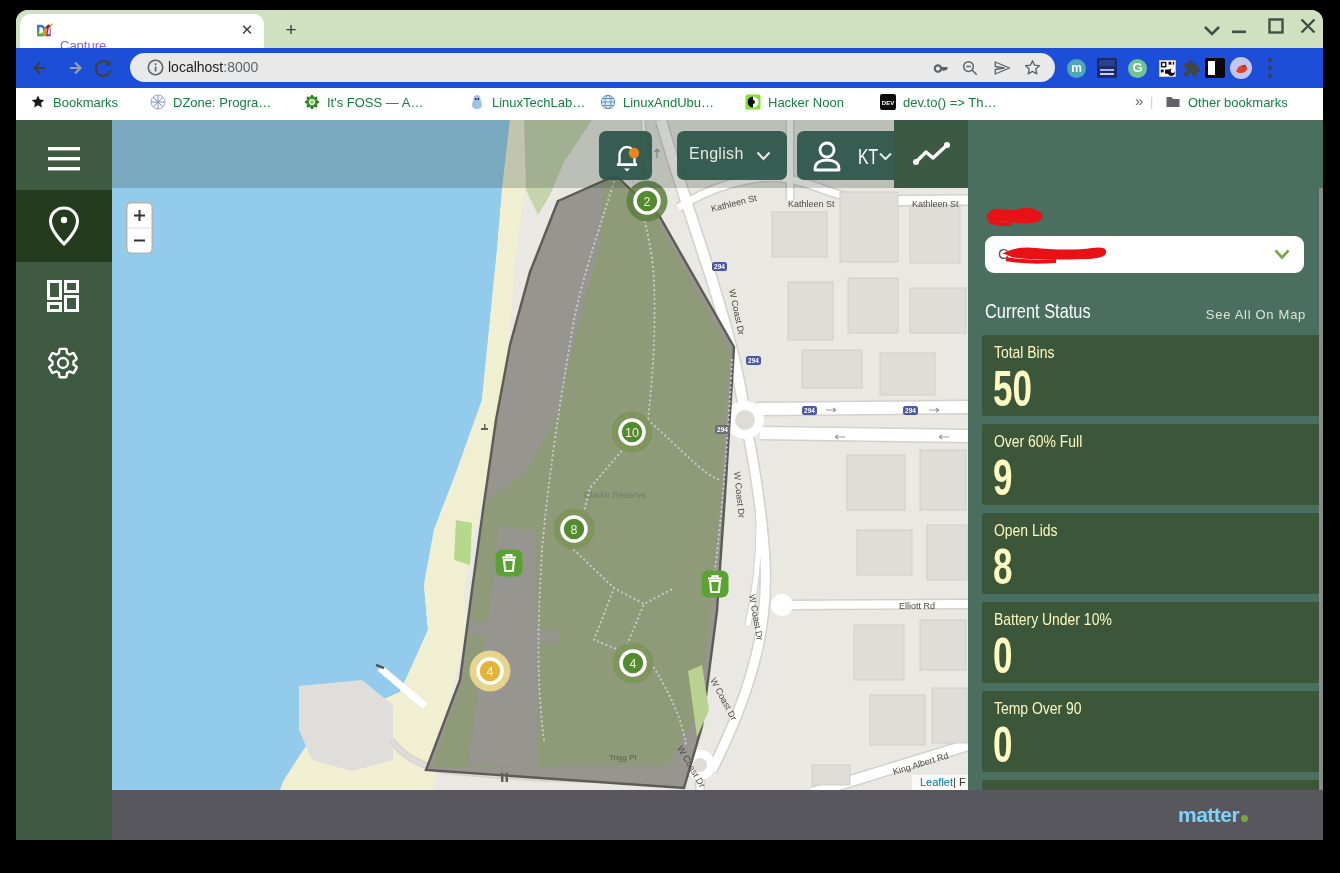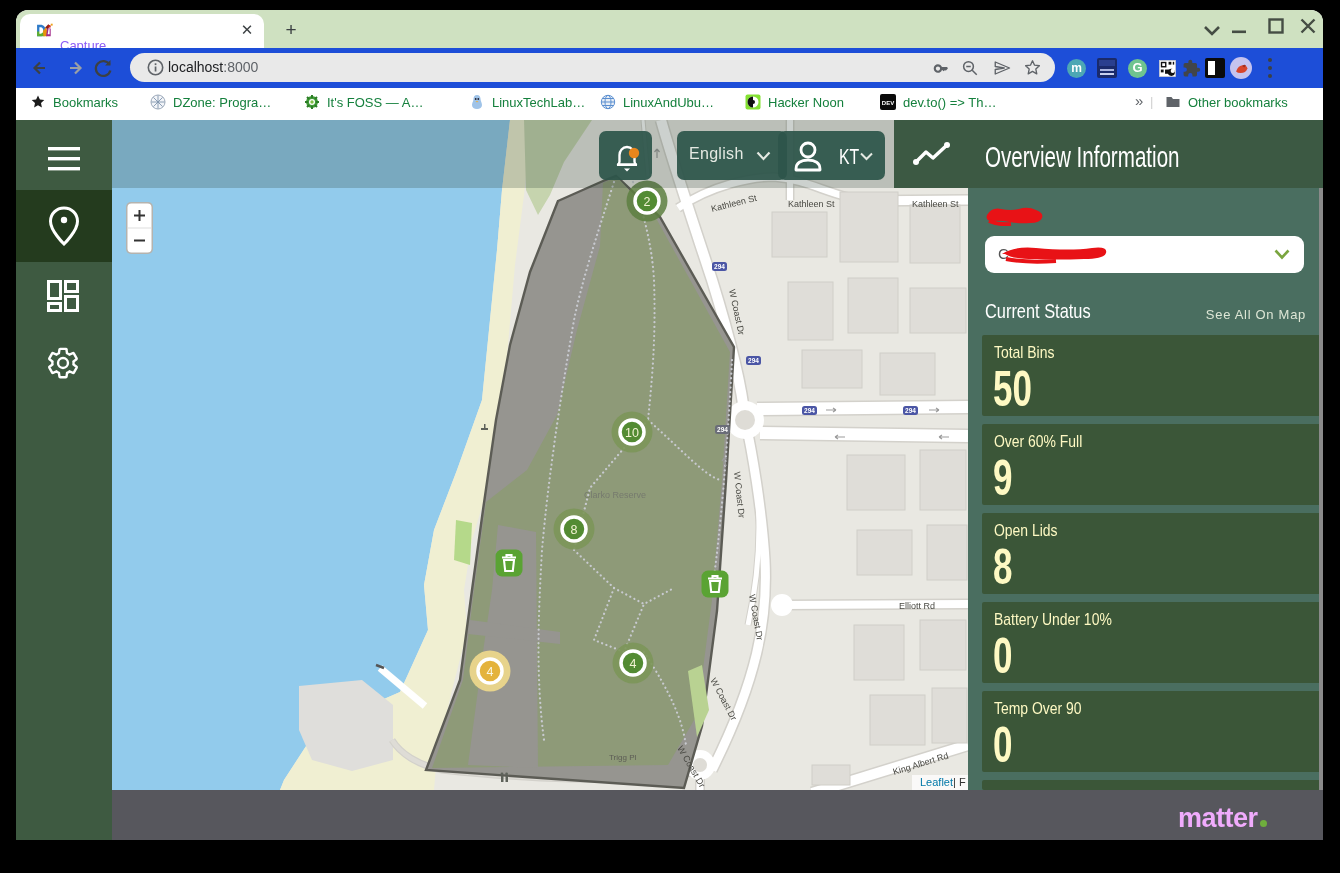--- a/index.html
+++ b/index.html
@@ -396,41 +396,38 @@
           <path d="M12 26.5 L18 26.5 L15 29.5 Z" fill="#fff"></path>
           <circle cx="22" cy="11" r="5.2" fill="#e8861c"></circle>
         </svg>
     </div>
     <div class="hbtn" style="left:645px;width:110px;margin-left:16px;">
         <span style="position:absolute;left:12px;top:14px;font-size:16px;letter-spacing:0.3px;">English</span>
       <svg style="position:absolute;right:16px;top:20px" width="15" height="10" viewBox="0 0 15 10">
           <path d="M1.5 1.5 L7.5 8 L13.5 1.5" stroke="#e4e9e2" stroke-width="2.2" fill="none"></path>
         </svg>
     </div>
-    <div class="hbtn" style="left:762px;width:107px;padding-left:26px;">
+    <div class="hbtn" style="left:781px;width:107px;padding-left:26px;">
       <svg style="position:absolute;left:14px;top:8px" width="32" height="34" viewBox="0 0 32 34">
           <circle cx="16" cy="11" r="7" fill="none" stroke="#fff" stroke-width="2.8"></circle>
           <path d="M4 30 C4 24 9 21 16 21 C23 21 28 24 28 30 L28 31 L4 31 Z" fill="none" stroke="#fff" stroke-width="2.8" stroke-linejoin="round"></path>
         </svg>
       <span class="cond" style="position:absolute;left:61px;top:13px;font-size:22px;font-weight:normal;color:#fff;transform:scaleX(0.72)">KT</span>
       <svg style="position:absolute;right:12px;top:21px" width="13" height="9" viewBox="0 0 13 9">
           <path d="M1 1.5 L6.5 7 L12 1.5" stroke="#e4e9e2" stroke-width="2" fill="none"></path>
         </svg>
     </div>
     <div id="anly">
       <svg style="position:absolute;left:19px;top:22px" width="38" height="24" viewBox="0 0 38 24">
           <path d="M3 20 L13 10 L20 16 L34 3" stroke="#fff" stroke-width="3.4" fill="none" stroke-linecap="round" stroke-linejoin="round"></path>
           <circle cx="3" cy="20" r="3" fill="#fff"></circle>
           <circle cx="34" cy="3" r="3" fill="#fff"></circle>
         </svg>
     </div>
     <div id="panel">
-      <div id="panelhdr">
-          <span class="cond" style="position:absolute;left:17px;top:21px;font-size:29px;color:#fff;transform:scaleX(0.71)">Overview Information</span>
-        </div>
       <svg style="position:absolute;left:16px;top:84px" width="62" height="22" viewBox="0 0 62 22">
           <path d="M3 11 q5 -8 14 -6 q10 2 18 0 q9 -3 17 1 q8 3 6 8 q-2 5 -12 5 q-10 1 -20 -1 q-10 -2 -18 -1 q-7 0 -5 -6z" fill="#e81216"></path>
           <path d="M5 17 q9 4 22 3" stroke="#e81216" stroke-width="4" fill="none"></path>
         </svg>
       <div style="position:absolute;left:17px;top:116px;width:319px;height:37px;background:#fff;border-radius:9px;">
         <span style="position:absolute;left:13px;top:9px;font-size:15px;color:#555">C</span>
         <svg style="position:absolute;left:13px;top:6px" width="116" height="24" viewBox="0 0 116 24">
             <path d="M4 12 q12 -8 34 -6 q34 3 56 0 q16 -2 14 5 q-2 6 -22 6 q-28 1 -50 0 q-22 0 -29 -5z" fill="#e81216"></path>
             <path d="M8 17 q20 4 50 2" stroke="#e81216" stroke-width="4" fill="none"></path>
           </svg>
@@ -464,16 +461,16 @@
         </div>
       <div class="card" style="top:571px">
           <span class="t cond">Temp Over 90</span>
           <span class="n cond">0</span>
           <i class="ch"></i>
         </div>
       <div class="card" style="top:660px;height:10px"></div>
       <div style="position:absolute;right:0;top:68px;width:4px;height:602px;background:#8a8a8a"></div>
     </div>
     <div id="footer">
-      <div style="position:absolute;left:1066px;top:13px;font-size:27px;font-weight:bold;color:#f0abfc;letter-spacing:-0.5px;">matter<span style="display:inline-block;width:7px;height:7px;border-radius:50%;background:#6fae3d;margin-left:2px"></span></div>
+      <div style="position:absolute;left:1066px;top:13px;font-size:21px;font-weight:bold;color:#7dd3fc;letter-spacing:-0.5px;">matter<span style="display:inline-block;width:7px;height:7px;border-radius:50%;background:#6fae3d;margin-left:2px"></span></div>
     </div>
   </div>
 </div>
 
 </body></html>

